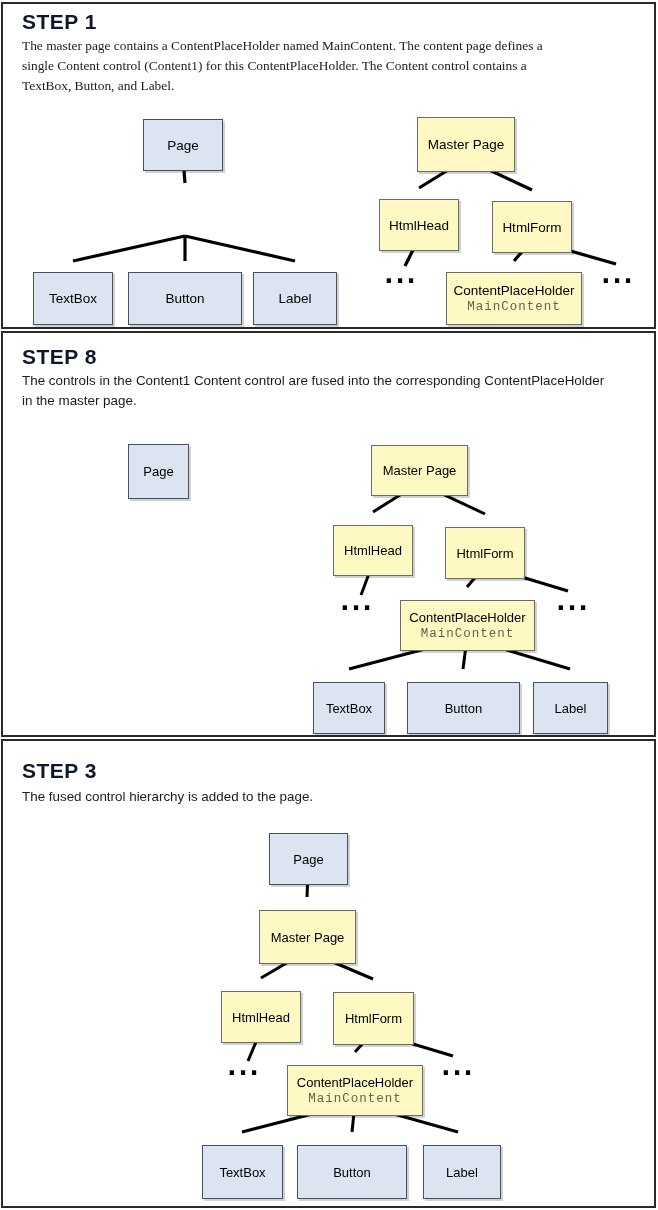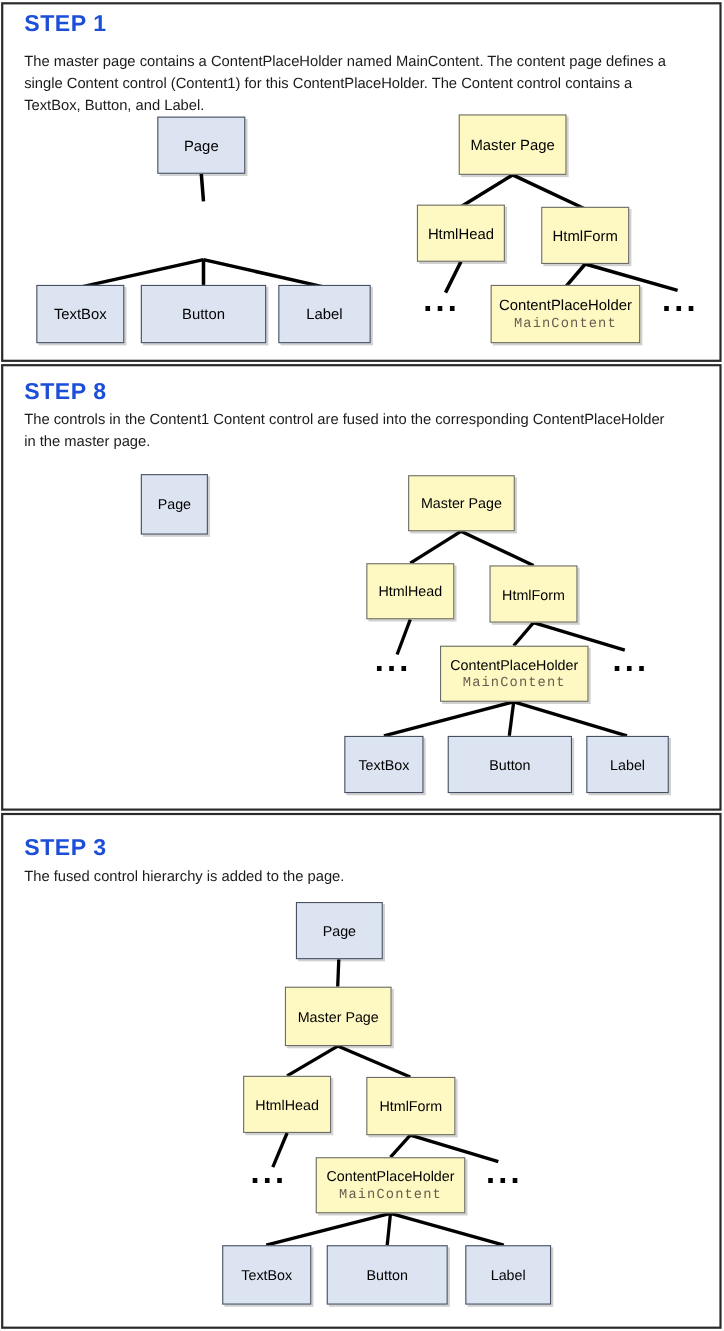--- a/index.html
+++ b/index.html
@@ -4,45 +4,45 @@
 <style>
   html,body{margin:0;padding:0;background:#ffffff;}
   #stage{position:relative;width:658px;height:1210px;background:#ffffff;
          font-family:"Liberation Sans",sans-serif;overflow:hidden;}
   .panel{position:absolute;left:1px;width:655px;background:#ffffff;
          border:2px solid #2a2a2a;box-sizing:border-box;}
   #panel1{top:2px;height:327px;}
   #panel2{top:331px;height:406px;}
   #panel3{top:739px;height:469px;}
   .step-title{position:absolute;left:19px;margin:0;font-size:21px;font-weight:bold;
-              color:#1d4ed8;letter-spacing:0.5px;}
+              color:#0f172a;letter-spacing:0.5px;}
   .step-desc{position:absolute;left:19px;margin:0;font-size:13.4px;color:#1b1b1b;
              line-height:20px;white-space:pre-line;width:615px;}
   .wires{position:absolute;left:0;top:0;pointer-events:none;}
   .node{position:absolute;display:flex;flex-direction:column;align-items:center;
         justify-content:center;box-sizing:border-box;font-size:13px;color:#000;
-        text-align:center;line-height:17px;}
+        text-align:center;line-height:17px;margin-top:13px;}
   #panel1 .node{font-size:13.5px;}
   .node-blue{background:#dce4f1;border:1px solid #465062;box-shadow:2px 2px 0 rgba(0,0,0,0.18);}
   .node-orange{background:#fef9c3;border:1px solid #6b6b6b;box-shadow:2px 2px 0 rgba(0,0,0,0.18);}
   .sub{font-family:"Liberation Mono",monospace;font-size:12.5px;letter-spacing:1px;}
   .sub-blue{color:#6b6b6b;}
   .sub-orange{color:#6b5d4f;}
   .dots{position:absolute;width:34px;text-align:center;font-weight:bold;
         font-size:24px;color:#000;letter-spacing:2px;line-height:10px;
         font-family:"DejaVu Sans",sans-serif;}
 </style>
 </head>
 <body>
 
 <div id="stage">
 
   <section class="panel" id="panel1">
     <h1 class="step-title" style="top:6px;">STEP 1</h1>
-    <p class="step-desc" style="top:42px;">The master page contains a ContentPlaceHolder named MainContent. The content page defines a
+    <p class="step-desc" style="top:32px;font-family:Liberation Serif, serif;">The master page contains a ContentPlaceHolder named MainContent. The content page defines a
 single Content control (Content1) for this ContentPlaceHolder. The Content control contains a
 TextBox, Button, and Label.</p>
 
     <svg class="wires" width="651" height="323">
       <g stroke="#000" stroke-width="3.2">
         <line x1="180" y1="154" x2="182" y2="179"></line>
         <line x1="182" y1="232" x2="70" y2="257"></line>
         <line x1="182" y1="232" x2="182" y2="257"></line>
         <line x1="182" y1="232" x2="292" y2="257"></line>
         <line x1="463" y1="155" x2="416" y2="184"></line>

